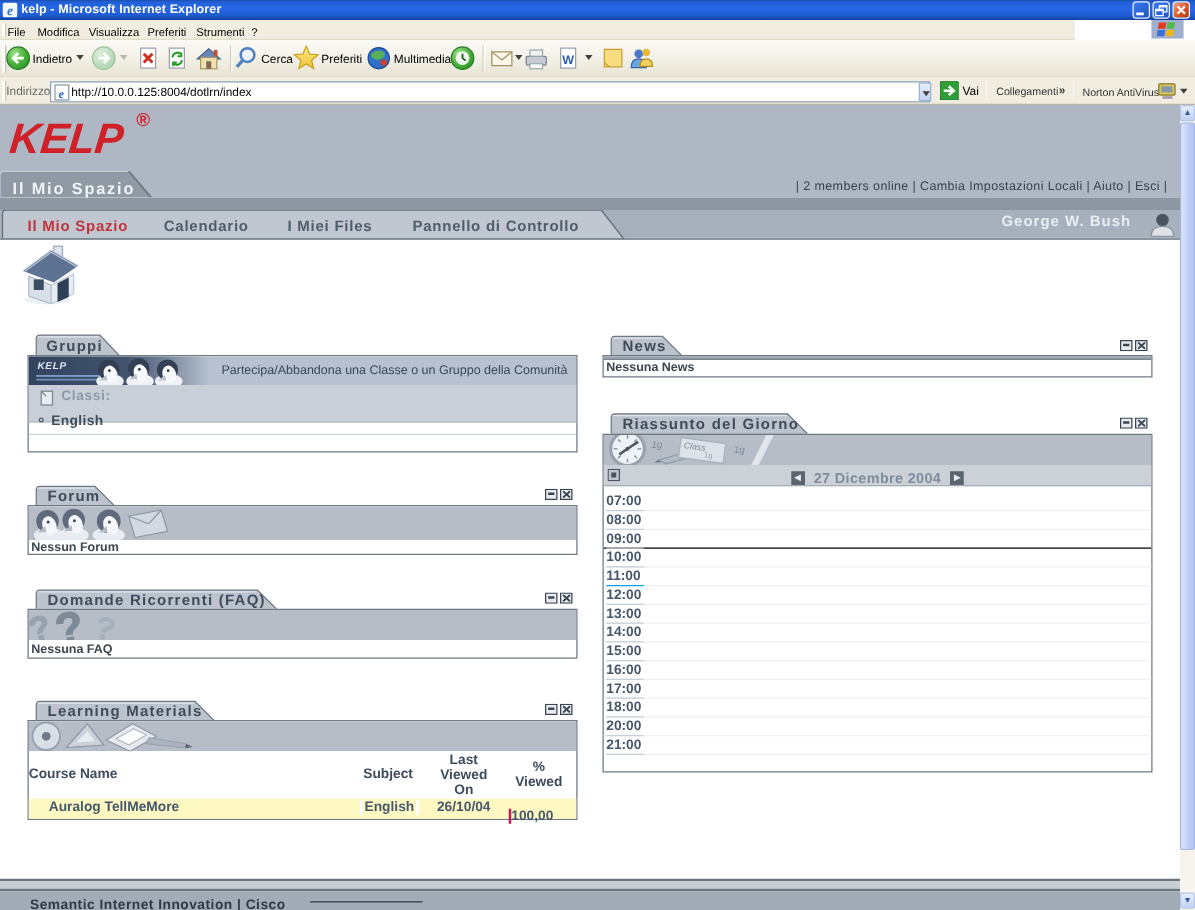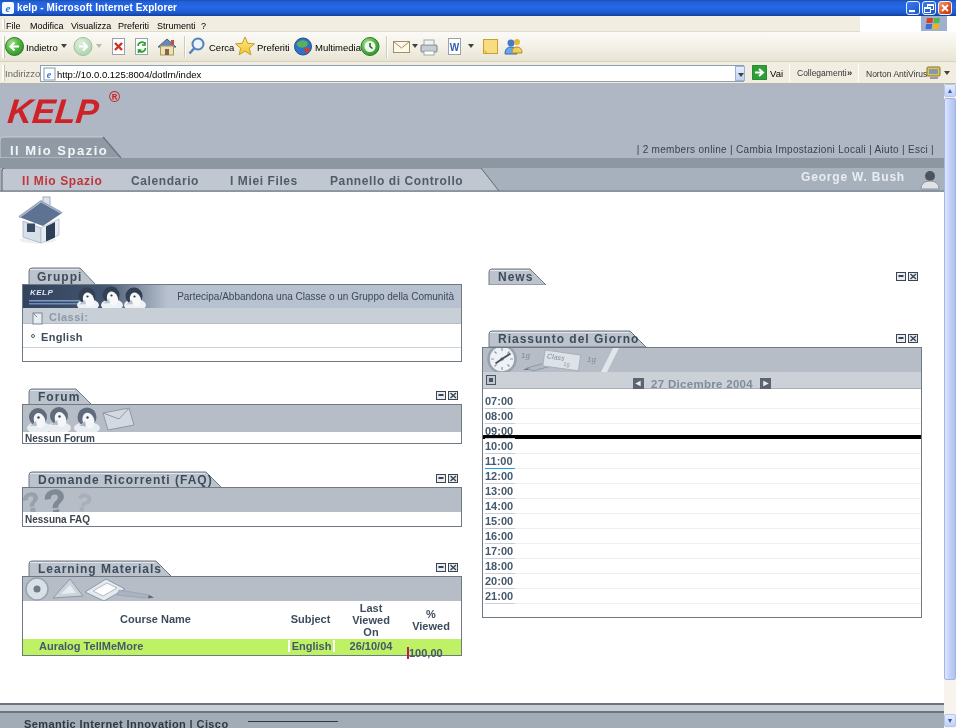--- a/index.html
+++ b/index.html
@@ -281,21 +281,21 @@
           <circle cx="80" cy="10" r="8.5" fill="#333f52"></circle>
           <ellipse cx="81.5" cy="13.5" rx="5.4" ry="7.2" fill="#f6f8fa" transform="rotate(-20 81.5 13.5)"></ellipse>
           <circle cx="80.5" cy="10.5" r="1.1" fill="#2c3546"></circle>
           <polygon points="78,14 72,18.5 79,18" fill="#b9c2cf"></polygon>
           <circle cx="103" cy="11" r="8.5" fill="#333f52"></circle>
           <ellipse cx="104.5" cy="14.5" rx="5.4" ry="7.2" fill="#f6f8fa" transform="rotate(-20 104.5 14.5)"></ellipse>
           <circle cx="103.5" cy="11.5" r="1.1" fill="#2c3546"></circle>
           <polygon points="101,15 95,19.5 102,19" fill="#b9c2cf"></polygon>
         </g>
       </svg>
-      <div class="abs" style="left:0;top:23px;width:438px;height:16px;background:#c9cfd7;border-bottom:1px solid #b6bdc6">
+      <div class="abs" style="left:0;top:23px;width:438px;height:30px;background:#c9cfd7;border-bottom:1px solid #b6bdc6">
         <svg class="abs" style="left:8px;top:3px" width="14" height="14">
             <rect x="2" y="2" width="9" height="11" fill="#e8ecf0" stroke="#7a8794"></rect>
             <path d="M2 2 L6 6" stroke="#7a8794"></path>
           </svg>
         <span style="position:absolute;left:26px;top:3px;font-size:11px;font-weight:bold;color:#8a98a8;letter-spacing:.5px">Classi:</span>
       </div>
       <div class="abs" style="left:0;top:43px;width:438px;height:20px;border-bottom:1px solid #ccd2d9">
         <span style="position:absolute;left:8px;top:6px;width:4px;height:4px;border-radius:50%;border:1px solid #4d5d6a"></span>
         <span style="position:absolute;left:18px;top:3px;font-size:11px;font-weight:bold;color:#3d4d5c;letter-spacing:.3px">English</span>
       </div>
@@ -381,44 +381,48 @@
         <circle cx="14" cy="12" r="11" fill="#d9dfe6" stroke="#98a2ae" stroke-width="1.5"></circle>
         <circle cx="14" cy="12" r="3.5" fill="#6e7a88"></circle>
         <polygon points="30,21 47,2 60,19" fill="#cbd2da" stroke="#8e99a6"></polygon>
         <polygon points="38,17 47,8 53,16" fill="#e8ecf0"></polygon>
         <polygon points="62,15 83,2 102,12 81,24" fill="#e6eaef" stroke="#8e99a6"></polygon>
         <polygon points="70,14 84,6 94,11 80,19" fill="#fdfdfe" stroke="#b2bac4"></polygon>
         <polygon points="96,13 126,18 128,20 122,21 94,18" fill="#aab3bf" stroke="#8e99a6" stroke-width="0.6"></polygon>
         <polygon points="126,18 131,20.5 125,21.5" fill="#5a6570"></polygon>
       </svg>
       <div class="abs" style="left:0;top:24px;width:438px;height:38px;font-weight:bold;color:#3c4c5c">
-        <span style="position:absolute;left:0;top:12px;width:265px;text-align:center;font-size:11px">Course Name</span>
+        <span style="position:absolute;left:0;top:12px;width:265px;font-size:11px">Course Name</span>
         <span style="position:absolute;left:265px;top:12px;width:45px;text-align:center;font-size:11px">Subject</span>
         <span style="position:absolute;left:310px;top:1px;width:76px;text-align:center;font-size:11px;line-height:12px">Last<br>Viewed<br>On</span>
         <span style="position:absolute;left:382px;top:7px;width:52px;text-align:center;font-size:11px;line-height:12px">%<br>Viewed</span>
       </div>
-      <div class="abs" style="left:0;top:62px;width:438px;height:16px;background:#bef264;font-weight:bold;color:#46586c;font-size:11px">
+      <div class="abs" style="left:0;top:62px;width:438px;height:16px;background:#fef9c3;font-weight:bold;color:#46586c;font-size:11px">
         <span style="position:absolute;left:16px;top:1px">Auralog TellMeMore</span>
         <span style="position:absolute;left:265px;top:1px;width:45px;text-align:center;border-left:2px solid #fff">English</span>
         <span style="position:absolute;left:310px;top:1px;width:74px;text-align:center;border-left:2px solid #fff">26/10/04</span>
         <span style="position:absolute;left:384px;top:8px;width:50px;text-align:left;border-left:2px solid #be185d">100,00</span>
       </div>
     </div>
 
     <svg class="abs" style="left:488px;top:184px" width="60" height="17">
       <path d="M1 17 L1 4 Q1 1 4 1 L42 1 L58 17 Z" fill="#bcc3cd" stroke="#6e7984"></path>
       <path d="M2 2.5 L41 2.5" stroke="#e2e6ea" stroke-width="1"></path>
     </svg>
     <div class="abs" style="left:498px;top:186px;font-size:12px;font-weight:bold;color:#3d4c5a;letter-spacing:1px">News</div>
     <svg class="abs" style="left:896px;top:188px" width="23" height="9">
       <rect x="0.5" y="0.5" width="9" height="8" fill="#e8ecf2" stroke="#3a4550"></rect>
         <rect x="2.5" y="3" width="5" height="2" fill="#3a4550"></rect>
       <rect x="12.5" y="0.5" width="9" height="8" fill="#e8ecf2" stroke="#3a4550"></rect>
         <path d="M14.5 2 L20 7 M20 2 L14.5 7" stroke="#3a4550" stroke-width="1.4"></path>
     </svg>
+    <div class="pbox" style="left:482px;top:200px;width:440px;height:18px">
+      <div class="abs" style="left:0;top:0;width:438px;height:3px;background:#9aa4ae;border-bottom:1px solid #7a8590"></div>
+      <span style="position:absolute;left:2px;top:4px;font-size:10px;font-weight:bold;color:#3c4650">Nessuna News</span>
+    </div>
 
     <svg class="abs" style="left:488px;top:246px" width="160" height="17">
       <path d="M1 17 L1 4 Q1 1 4 1 L142 1 L158 17 Z" fill="#bcc3cd" stroke="#6e7984"></path>
       <path d="M2 2.5 L141 2.5" stroke="#e2e6ea" stroke-width="1"></path>
     </svg>
     <div class="abs" style="left:498px;top:248px;font-size:12px;font-weight:bold;color:#3d4c5a;letter-spacing:1px">Riassunto del Giorno</div>
     <svg class="abs" style="left:896px;top:250px" width="23" height="9">
       <rect x="0.5" y="0.5" width="9" height="8" fill="#e8ecf2" stroke="#3a4550"></rect>
         <rect x="2.5" y="3" width="5" height="2" fill="#3a4550"></rect>
       <rect x="12.5" y="0.5" width="9" height="8" fill="#e8ecf2" stroke="#3a4550"></rect>
@@ -456,21 +460,21 @@
           <span style="display:inline-block;width:11px;height:11px;background:#5a6570;color:#e8ecf2;font-size:9px;line-height:11px;font-weight:bold;vertical-align:middle">►</span>
         </div>
       </div>
       <div class="abs" id="hours" style="left:0;top:46px;width:438px">
         <div style="position:relative;height:15px;border-bottom:1px solid #eef0f4">
             <span style="position:absolute;left:2px;top:1px;font-size:11px;font-weight:bold;color:#46586c;border-bottom:1px solid #c9cfd8;padding:0 2px 1px 0">07:00</span>
           </div>
         <div style="position:relative;height:15px;border-bottom:1px solid #eef0f4">
             <span style="position:absolute;left:2px;top:1px;font-size:11px;font-weight:bold;color:#46586c;border-bottom:1px solid #c9cfd8;padding:0 2px 1px 0">08:00</span>
           </div>
-        <div style="position:relative;height:15px;border-bottom:4px solid #000000">
+        <div style="position:relative;height:15px;border-bottom:1px solid #000000">
             <span style="position:absolute;left:2px;top:1px;font-size:11px;font-weight:bold;color:#46586c;border-bottom:1px solid #c9cfd8;padding:0 2px 1px 0">09:00</span>
           </div>
         <div style="position:relative;height:15px;border-bottom:1px solid #eef0f4">
             <span style="position:absolute;left:2px;top:1px;font-size:11px;font-weight:bold;color:#46586c;border-bottom:1px solid #c9cfd8;padding:0 2px 1px 0">10:00</span>
           </div>
         <div style="position:relative;height:15px;border-bottom:1px solid #eef0f4">
             <span style="position:absolute;left:2px;top:1px;font-size:11px;font-weight:bold;color:#46586c;border-bottom:1px solid #0ea5e9;padding:0 2px 1px 0">11:00</span>
           </div>
         <div style="position:relative;height:15px;border-bottom:1px solid #eef0f4">
             <span style="position:absolute;left:2px;top:1px;font-size:11px;font-weight:bold;color:#46586c;border-bottom:1px solid #c9cfd8;padding:0 2px 1px 0">12:00</span>

